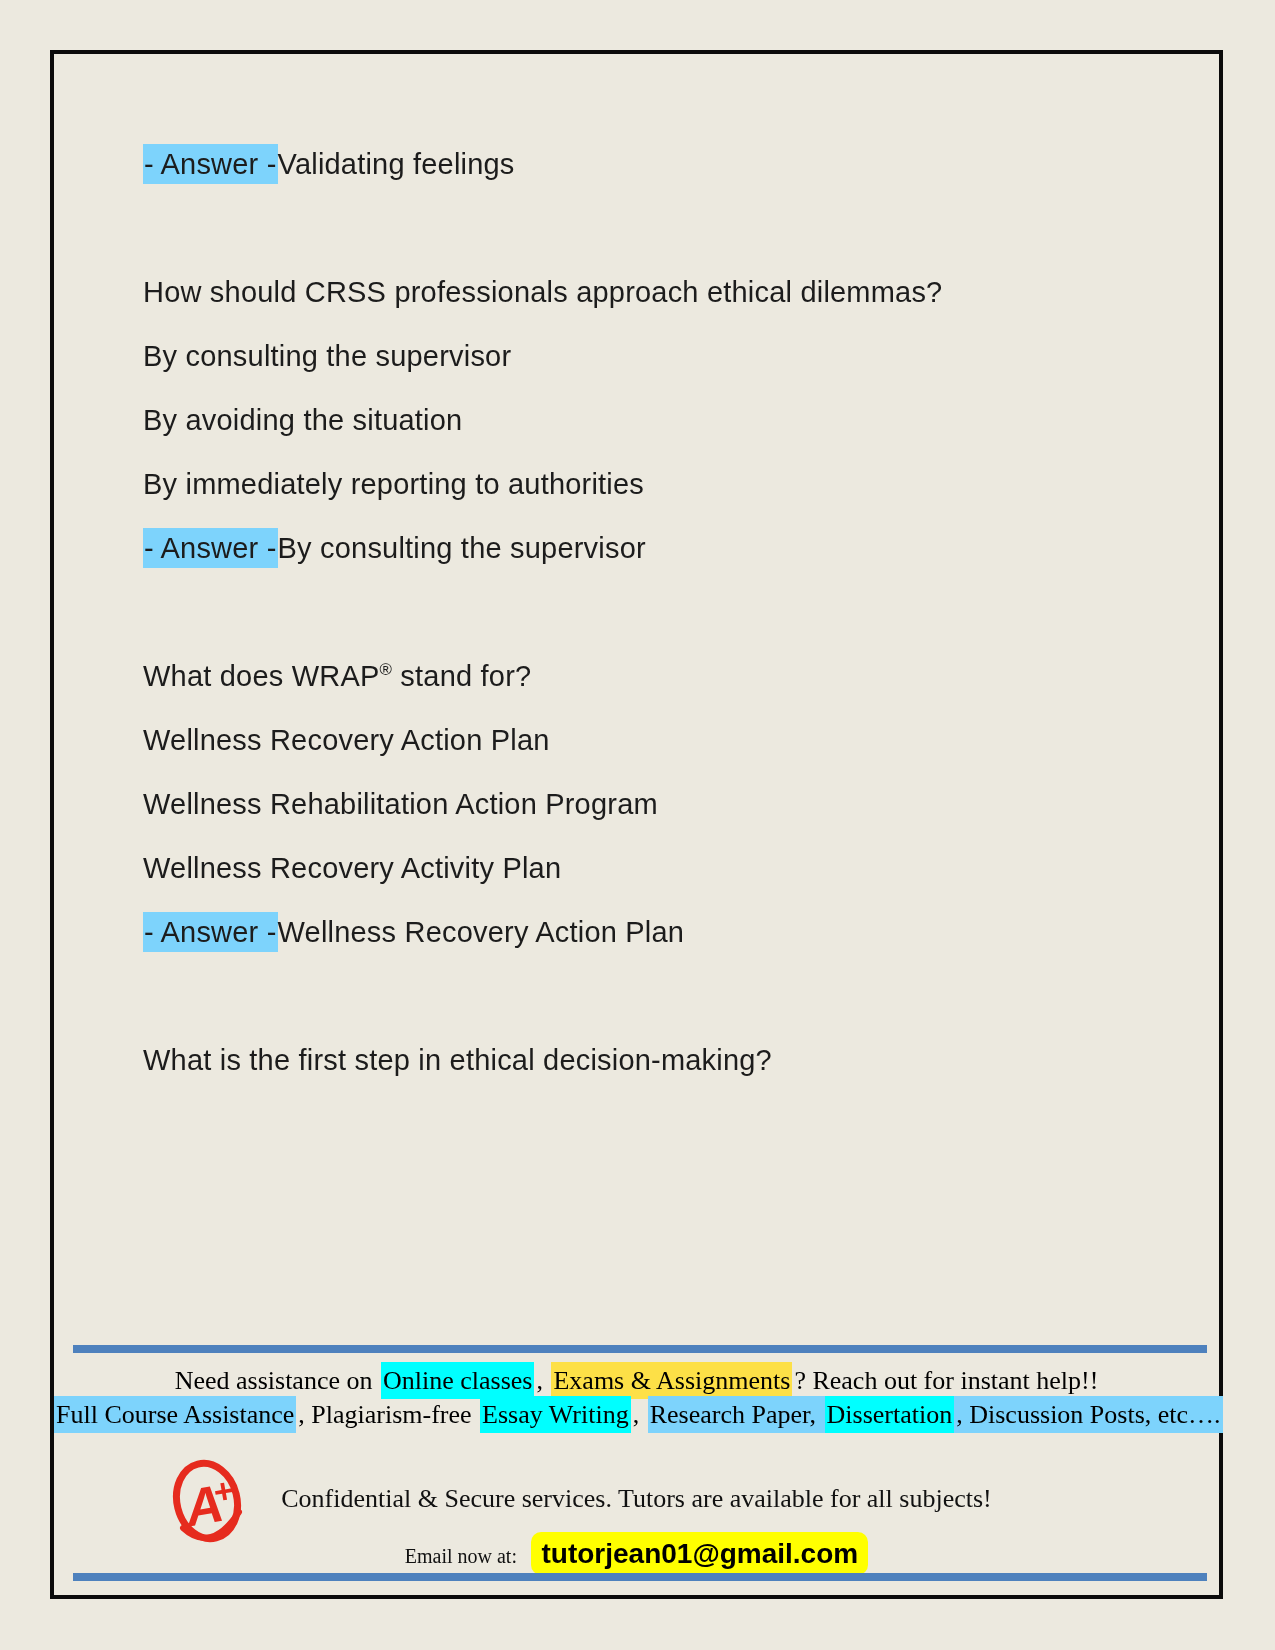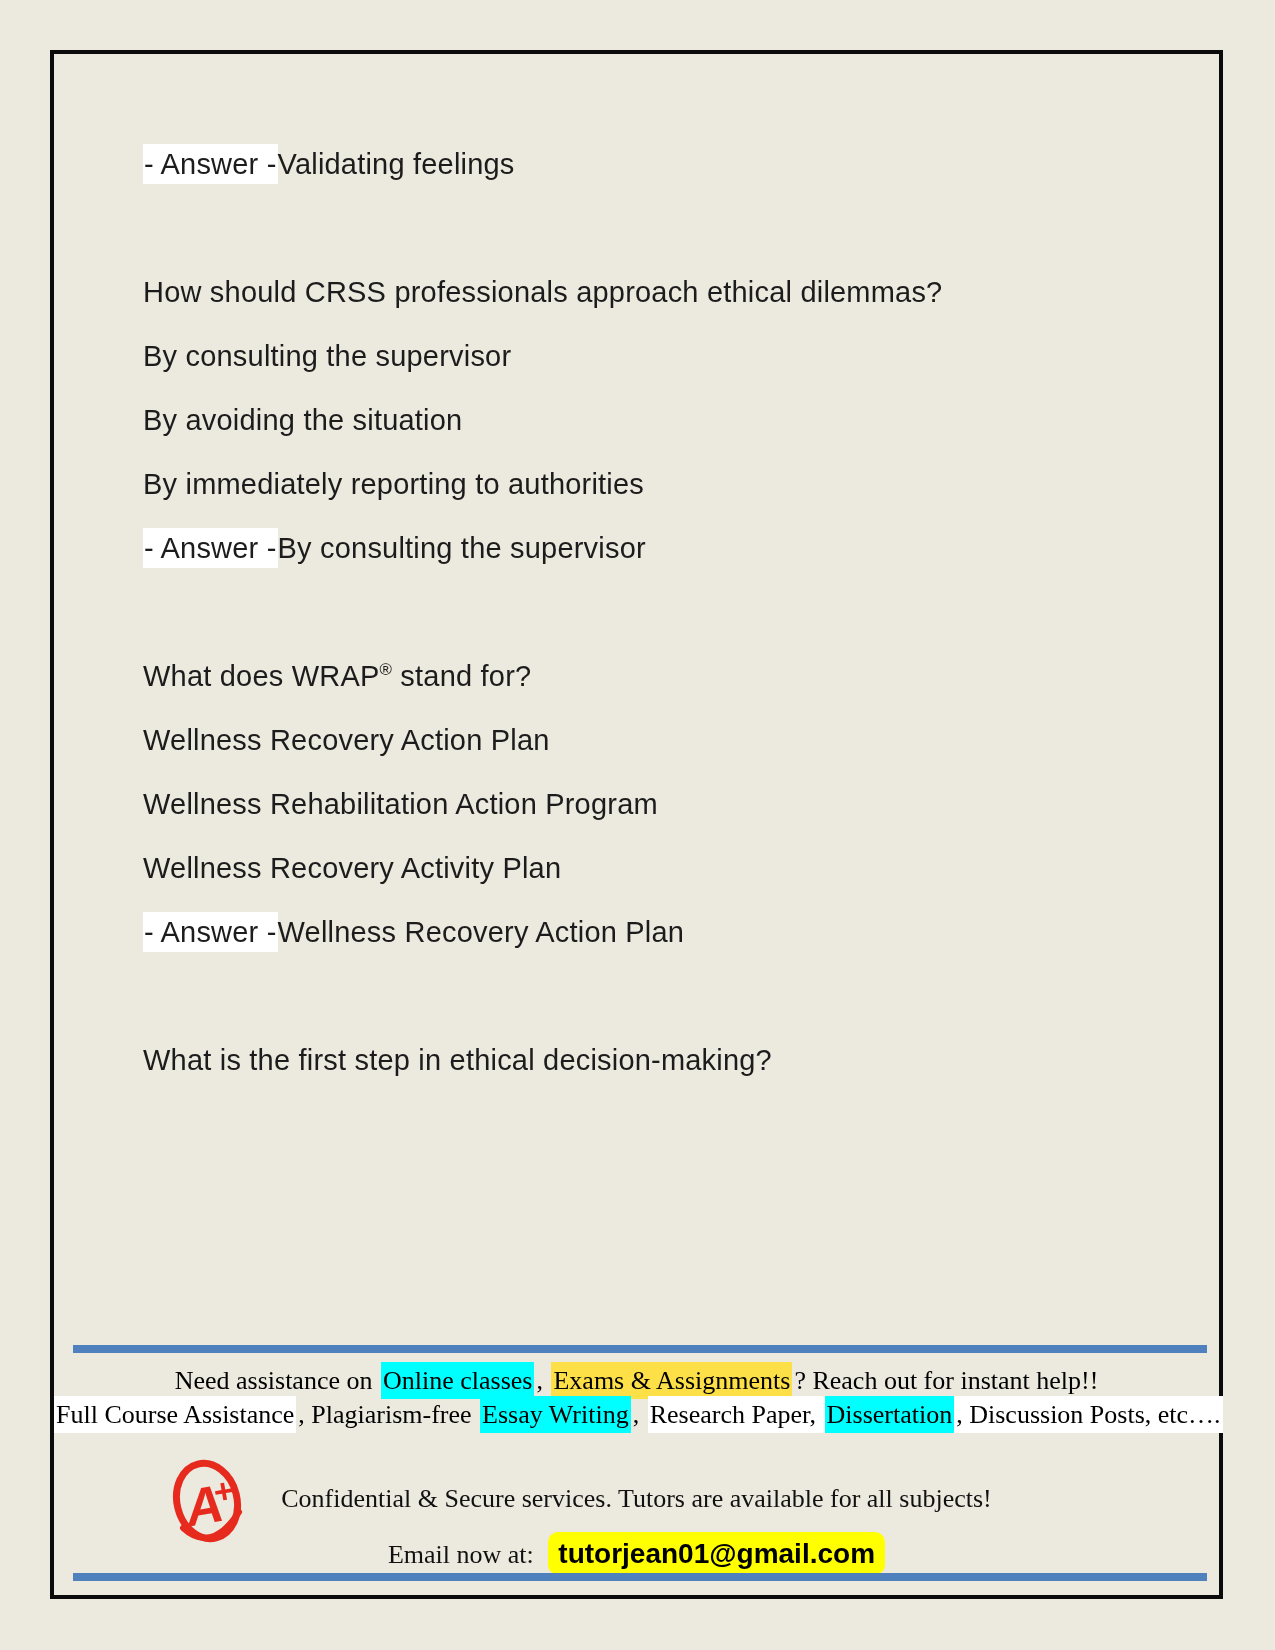--- a/index.html
+++ b/index.html
@@ -21,21 +21,21 @@
     position:absolute; left:89px; top:88px; right:16px;
   }
   .line {
     font-size:29px; line-height:44px; height:44px;
     margin:0 0 20px 0;
     color:#1c1c1c;
     white-space:nowrap;
     letter-spacing:0.2px;
   }
   .hl { padding:4px 1px; }
-  .hl-yellow { background:#ffffff;text-align:center; }
+  .hl-yellow { background:#7dd3fc;text-align:center; }
   .hl-cyan   { background:#00ffff; }
   .hl-green  { background:#fde047; }
   .hl-none   { background:transparent;margin-top:20px; }
   .line sup { font-size:58%; vertical-align:super; line-height:0; }
   
   .divider {
     position:absolute; left:19px; width:1134px; height:8px;
     background:#4e81bd;
   }
   .divider-top    { top:1291px; }
@@ -49,21 +49,21 @@
   .ad-line { line-height:34px; margin:0; white-space:nowrap; }
   .ad-line .hl { padding:4px 2px; }
   .services-block {
     position:absolute; top:1412px; left:0; width:100%;
     text-align:center;
     font-family:"Liberation Serif", serif;
     font-size:26px; color:#111;
   }
   .services-line { line-height:34px; margin:16px; }
   .email-line { margin-top:10px; line-height:44px; }
-  .email-label { font-family:"Liberation Serif", serif; font-size:26px; }
+  .email-label { font-family:"Liberation Serif", serif; font-size:20px; }
   .email-addr {
     font-family:"Liberation Sans", sans-serif;
     font-size:28px; font-weight:bold; color:#000;
     background:#ffff00; padding:6px 10px;
     margin-left:8px;
     border-radius:10px;
   }
   .logo {
     position:absolute; left:113px; top:1402px;
     width:84px; height:96px;

